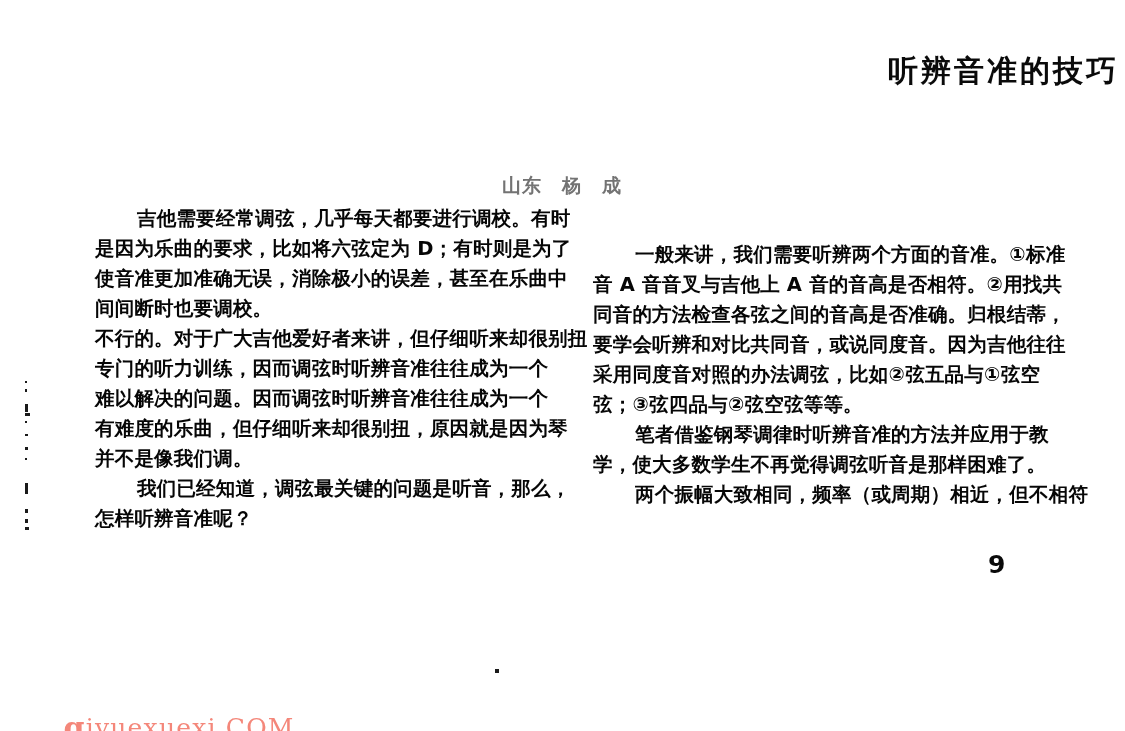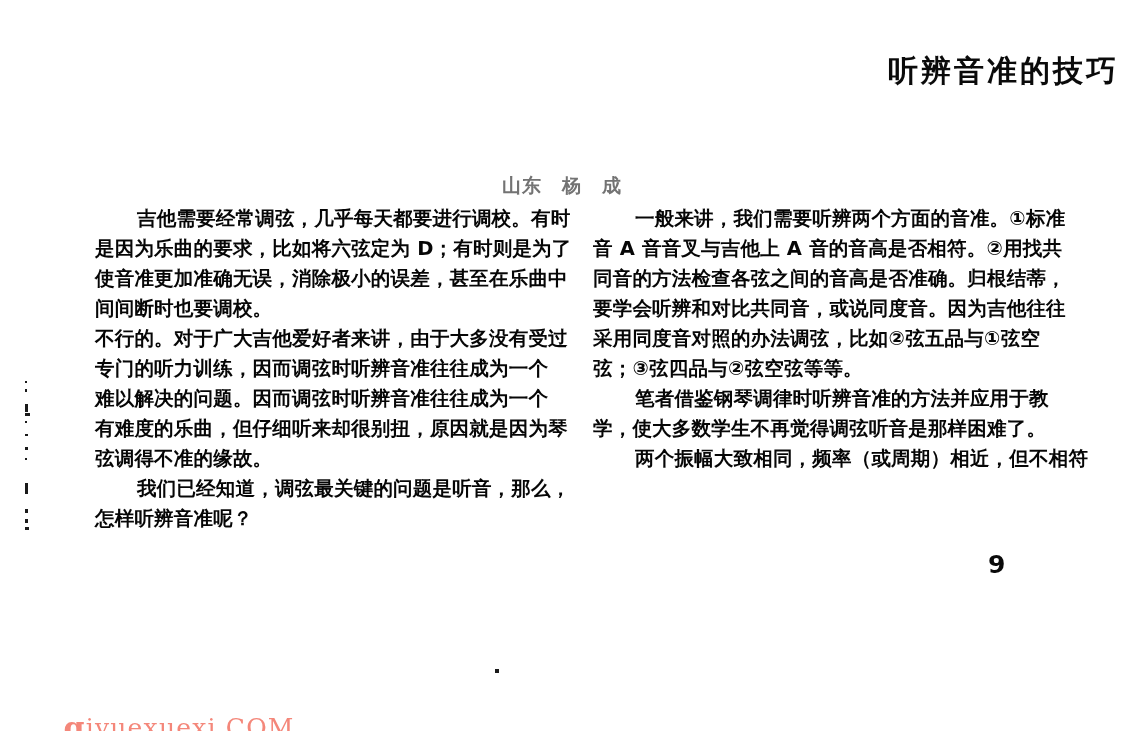--- a/index.html
+++ b/index.html
@@ -56,21 +56,21 @@
     margin-top: 15px;
   }
 
   
   .column {
     position: absolute;
     top: 204px;
     width: 430px;
   }
   #column-left  { left: 95px;  }
-  #column-right { left: 593px; }
+  #column-right { left: 593px; margin-top: 36px; }
 
   .para {
     margin: 0;
     padding: 0;
   }
   .line {
     display: block;
     height: 30px;
     line-height: 30px;
     font-size: 19.5px;
@@ -128,25 +128,25 @@
   <div id="byline">山东　杨　成</div>
 
   <div class="column" id="column-left">
       <div class="para">
         <span class="line indent">吉他需要经常调弦，几乎每天都要进行调校。有时</span>
         <span class="line">是因为乐曲的要求，比如将六弦定为 D；有时则是为了</span>
         <span class="line">使音准更加准确无误，消除极小的误差，甚至在乐曲中</span>
         <span class="line">间间断时也要调校。</span>
       </div>
       <div class="para">
-        <span class="line">不行的。对于广大吉他爱好者来讲，由于大多没有受过</span>
+        <span class="line">不行的。对于广大吉他爱好者来讲，但仔细听来却很别扭</span>
         <span class="line">专门的听力训练，因而调弦时听辨音准往往成为一个</span>
         <span class="line">难以解决的问题。因而调弦时听辨音准往往成为一个</span>
         <span class="line">有难度的乐曲，但仔细听来却很别扭，原因就是因为琴</span>
-        <span class="line">弦调得不准的缘故。</span>
+        <span class="line">并不是像我们调。</span>
       </div>
       <div class="para">
         <span class="line indent">我们已经知道，调弦最关键的问题是听音，那么，</span>
         <span class="line">怎样听辨音准呢？</span>
       </div>
     </div>
   <div class="column" id="column-right">
       <div class="para">
         <span class="line indent">一般来讲，我们需要听辨两个方面的音准。①标准</span>
         <span class="line">音 A 音音叉与吉他上 A 音的音高是否相符。②用找共</span>

